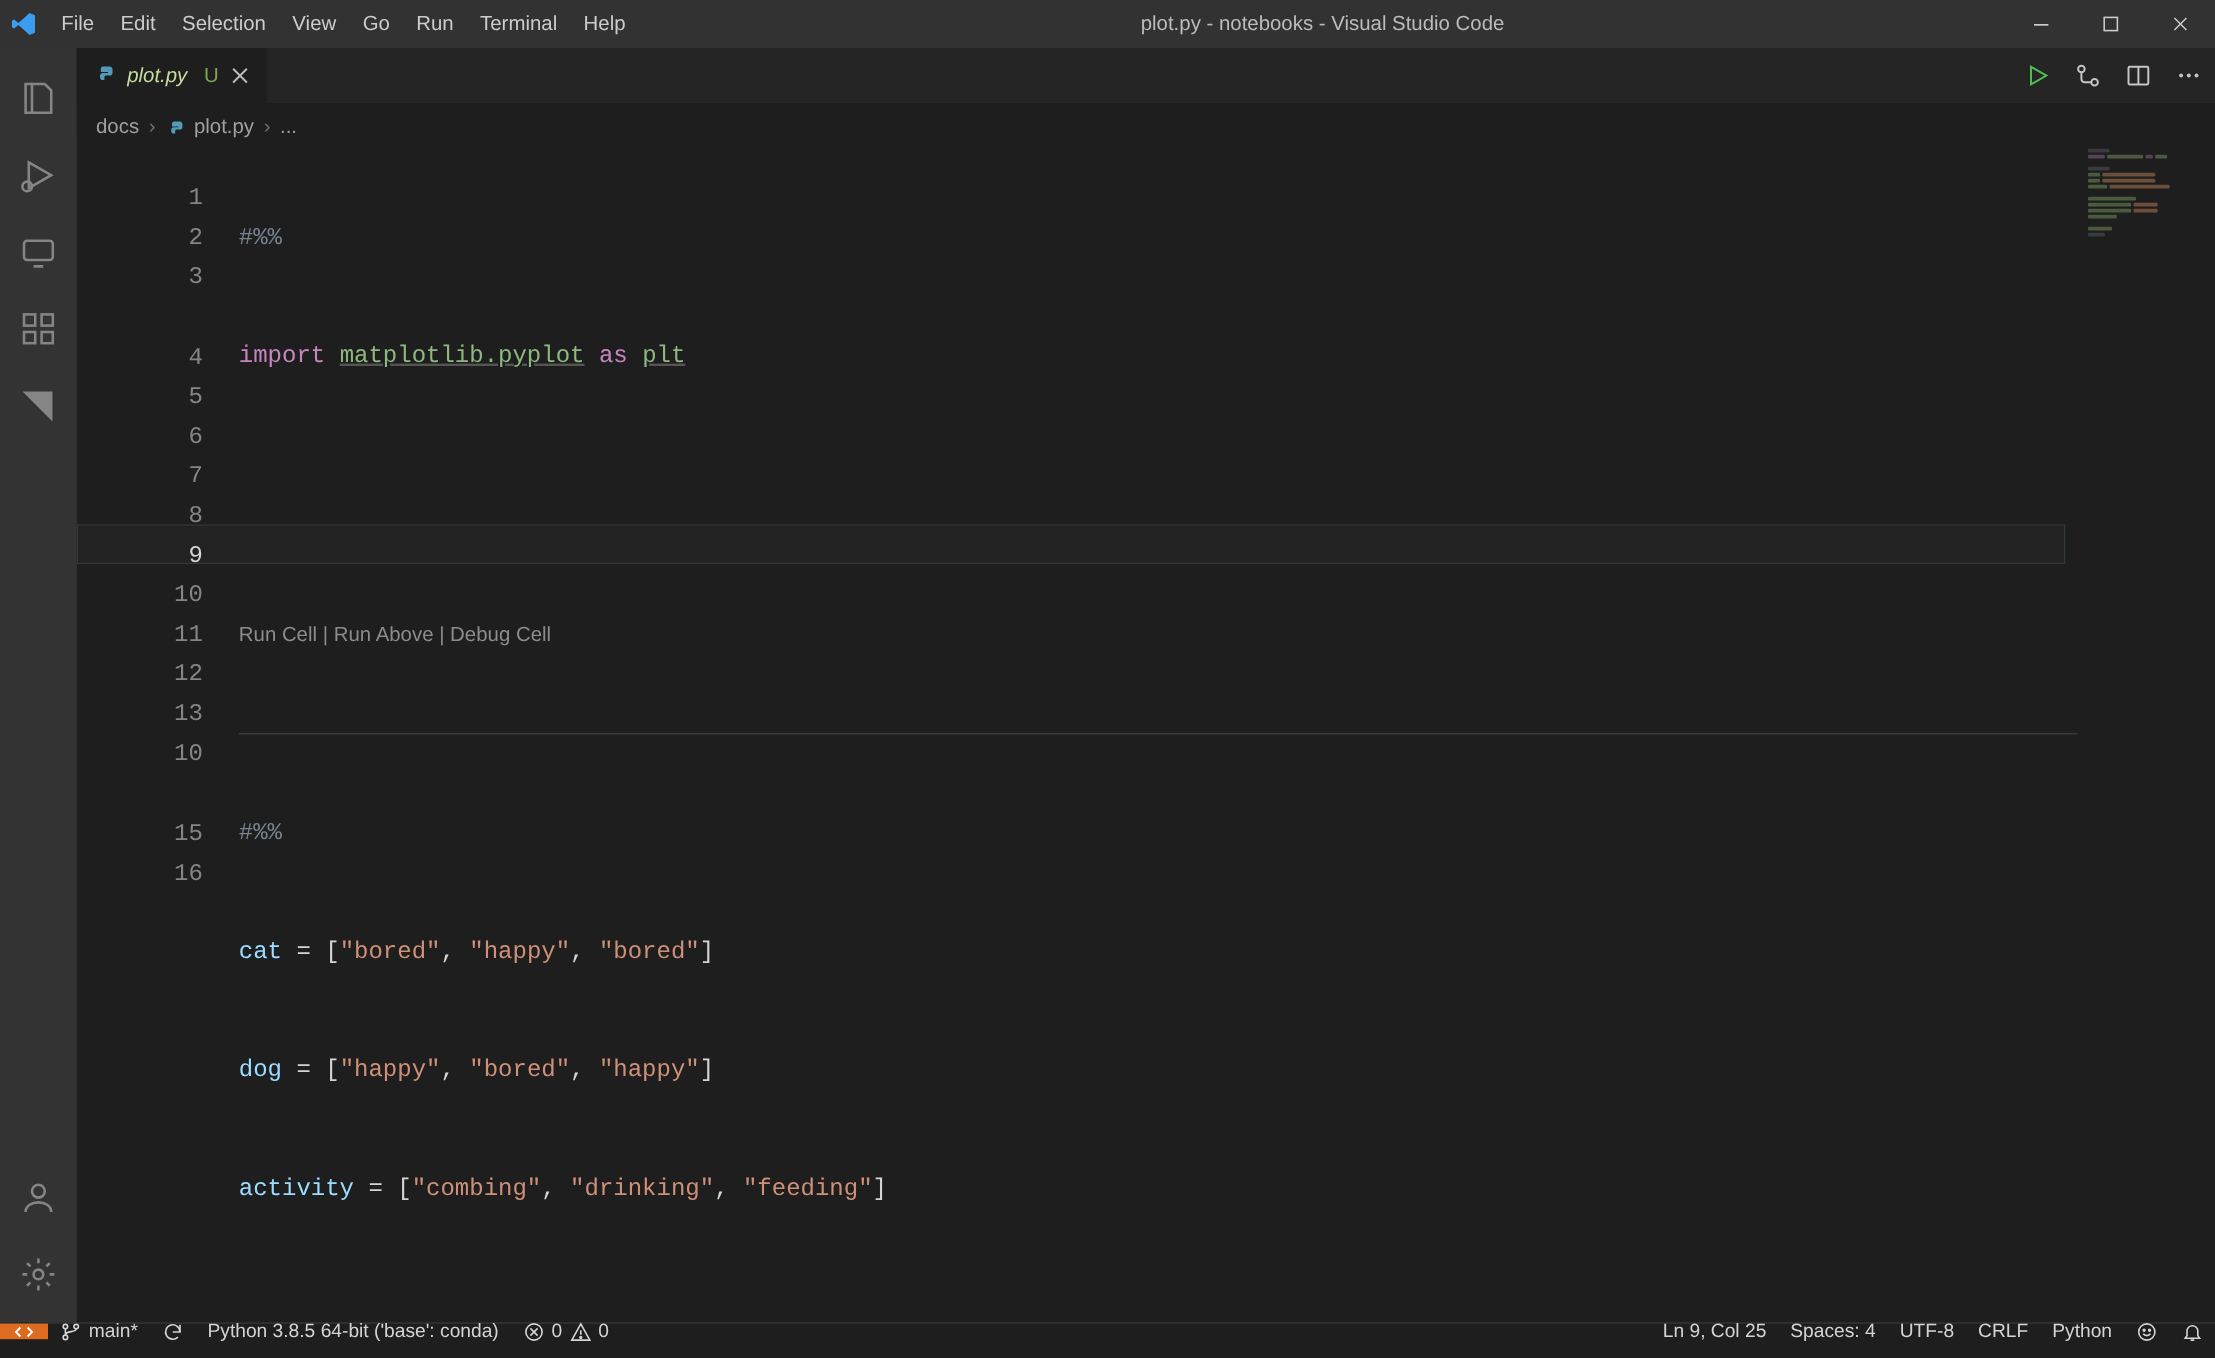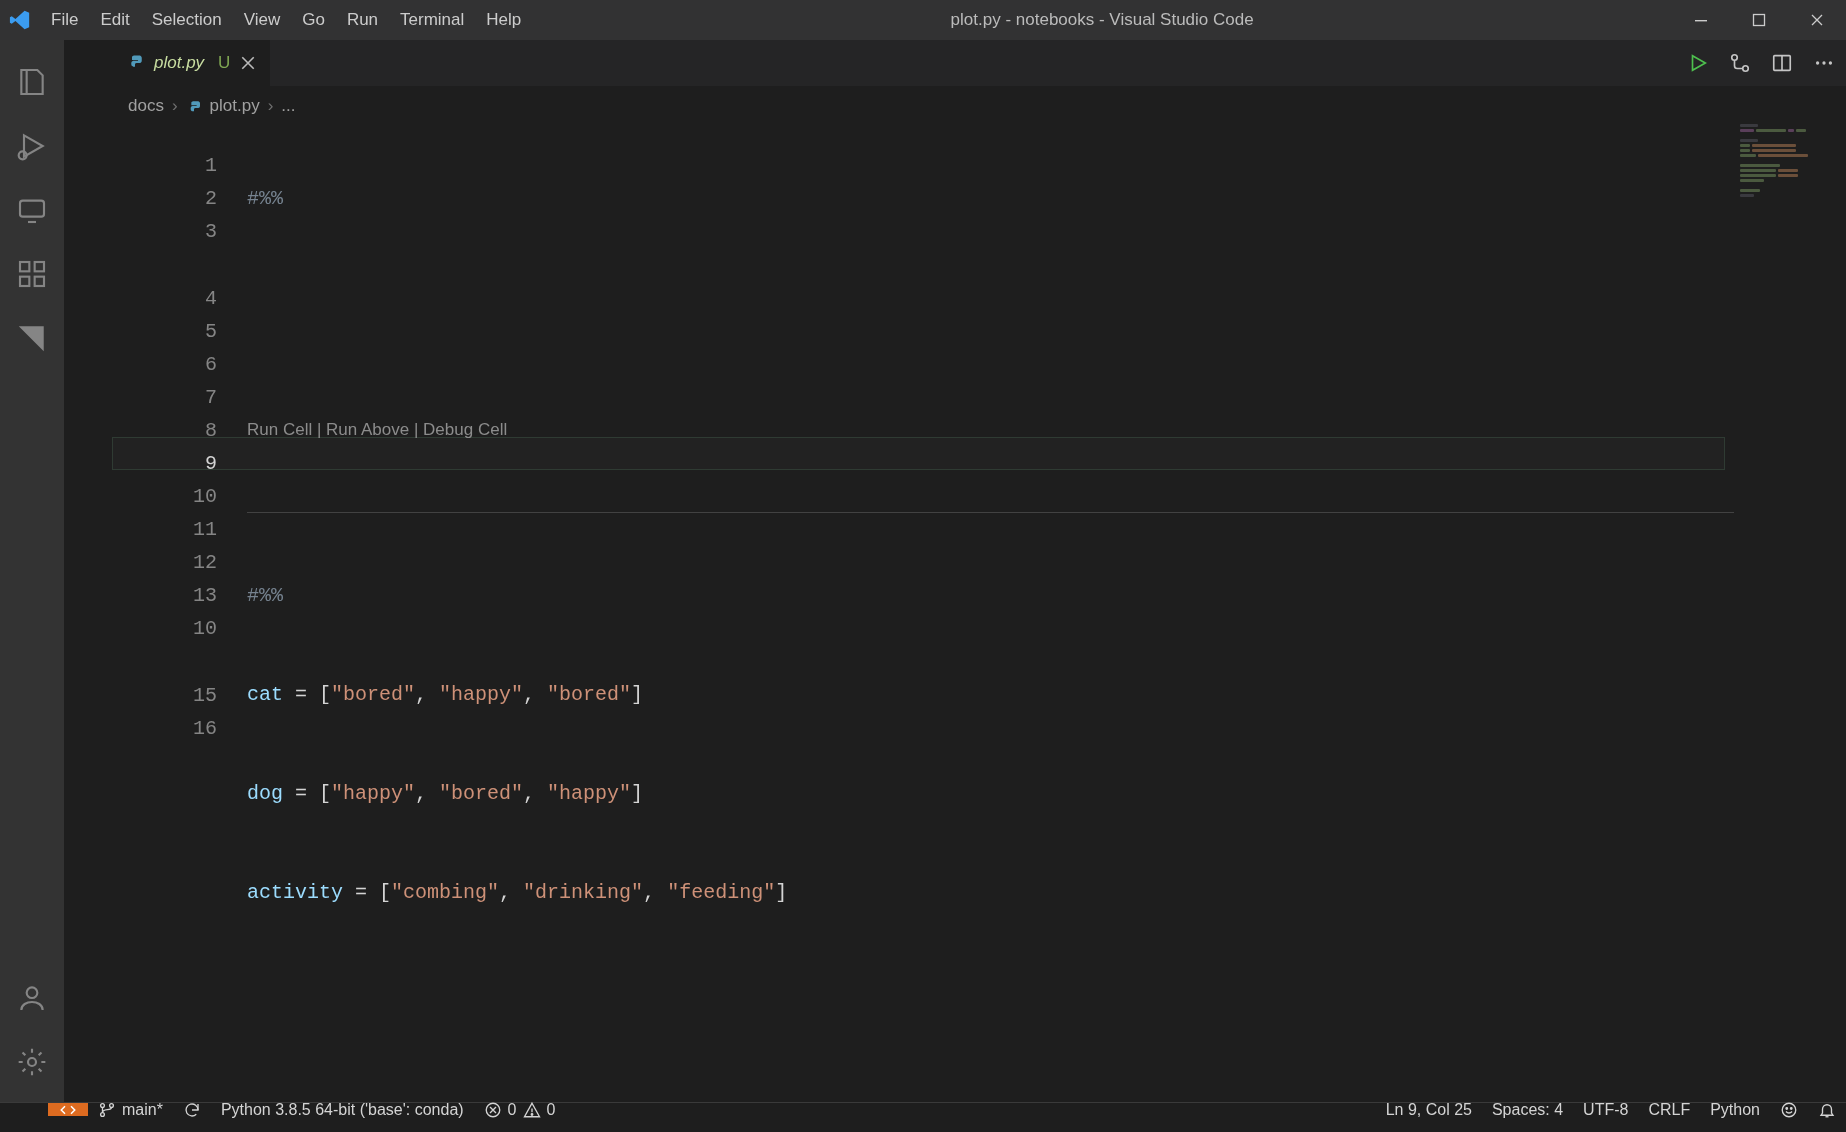--- a/index.html
+++ b/index.html
@@ -39,21 +39,20 @@
   .win-btn {
     width: 58px; height: 100%;
     display: flex; align-items: center; justify-content: center;
     color: #cccccc; cursor: pointer;
   }
 
   
   .main-row {
     display: flex;
     height: calc(100% - 40px - 30px); 
-    gap: 48px;
   }
 
   
   .activity-bar {
     width: 64px;
     background: #333333;
     display: flex; flex-direction: column;
     align-items: center;
     padding-top: 10px;
   }
@@ -180,21 +179,20 @@
   .mm-chunk { height: 3px; border-radius: 1px; }
   .mm-g { background: #4b5a3f; }
   .mm-o { background: #6b4f3a; }
   .mm-p { background: #5a3f5a; }
   .mm-d { background: #3a3a3f; }
 
   
   .statusbar {
     height: 14px;
     background: #310a84; 
-    padding-left: 48px;
   }
   .statusbar {
     background: #1e1e1e;
     border-top: 1px solid #3a3a3a;
     display: flex; align-items: center;
     color: #d4d4d4;
     font-size: 16px;
   }
   .status-left, .status-right {
     display: flex; align-items: center; height: 100%;
@@ -384,20 +382,21 @@
         <div class="ln">13</div>
         <div class="ln">10</div>
         <div style="height:1px"></div>
         <div style="height:33px"></div>
         <div class="ln">15</div>
         <div class="ln">16</div>
       </div>
 
       <div class="code-col">
         <div class="code-line"><span class="c-comment">#%%</span></div>
+        <div class="code-line"><span class="c-key">import</span><span> </span><span class="c-mod">matplotlib.pyplot</span><span> </span><span class="c-key">as</span><span> </span><span class="c-mod">plt</span></div>
         <div class="code-line"></div>
 
         <div class="codelens">Run Cell | Run Above | Debug Cell</div>
         <div class="cell-hr"></div>
         <div class="code-line"><span class="c-comment">#%%</span></div>
         <div class="code-line"><span class="c-ident">cat</span><span class="c-op"> = [</span><span class="c-str">"bored"</span><span class="c-op">, </span><span class="c-str">"happy"</span><span class="c-op">, </span><span class="c-str">"bored"</span><span class="c-op">]</span></div>
         <div class="code-line"><span class="c-ident">dog</span><span class="c-op"> = [</span><span class="c-str">"happy"</span><span class="c-op">, </span><span class="c-str">"bored"</span><span class="c-op">, </span><span class="c-str">"happy"</span><span class="c-op">]</span></div>
         <div class="code-line"><span class="c-ident">activity</span><span class="c-op"> = [</span><span class="c-str">"combing"</span><span class="c-op">, </span><span class="c-str">"drinking"</span><span class="c-op">, </span><span class="c-str">"feeding"</span><span class="c-op">]</span></div>
         
         

